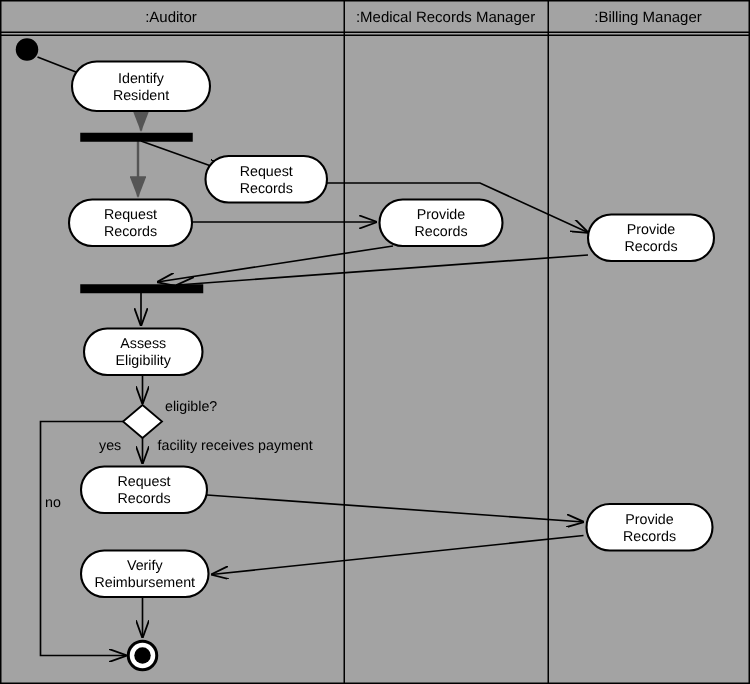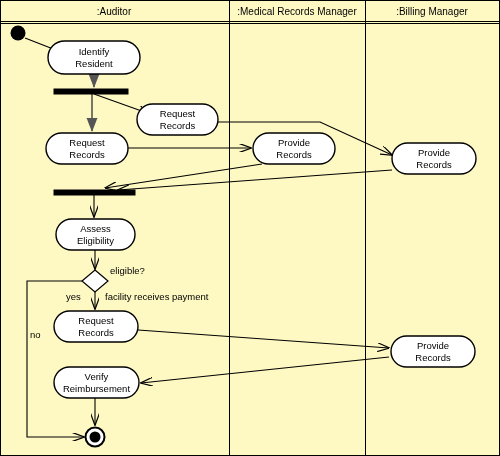--- a/index.html
+++ b/index.html
@@ -4,21 +4,21 @@
 <style>
   html, body {
     margin: 0;
     padding: 0;
     background: #ffffff;
   }
   #diagram-root {
     position: relative;
     width: 500px;
     height: 456px;
-    background: #fef9c3;
+    background: #a3a3a3;
     font-family: "Liberation Sans", sans-serif;
     overflow: hidden;
   }
   svg#activity-diagram {
     display: block;
     width: 500px;
     height: 456px;
   }
   .lane-header-text {
     font-family: "Liberation Sans", sans-serif;

